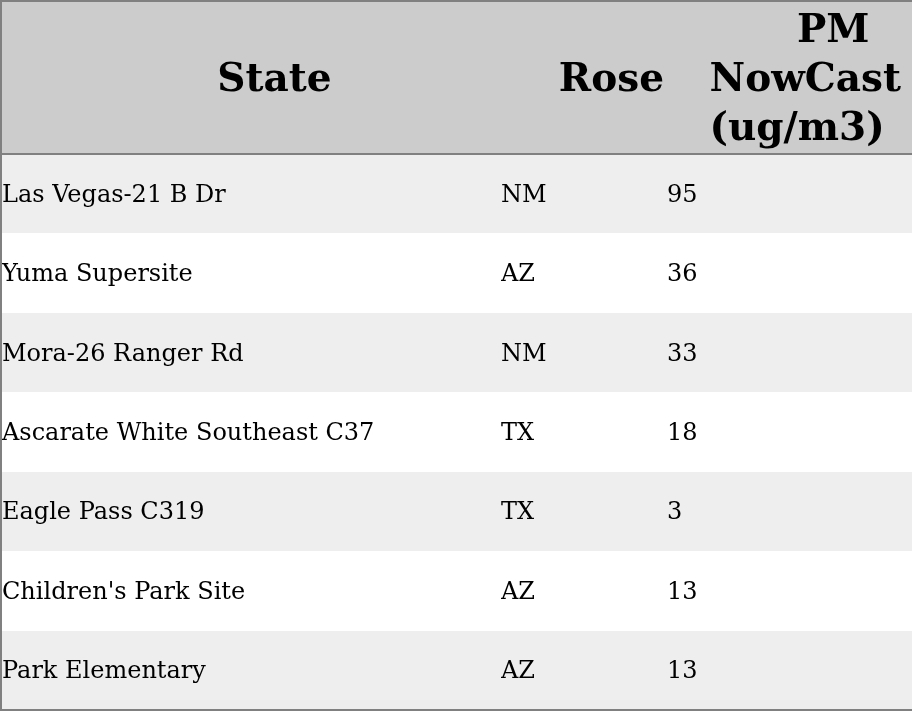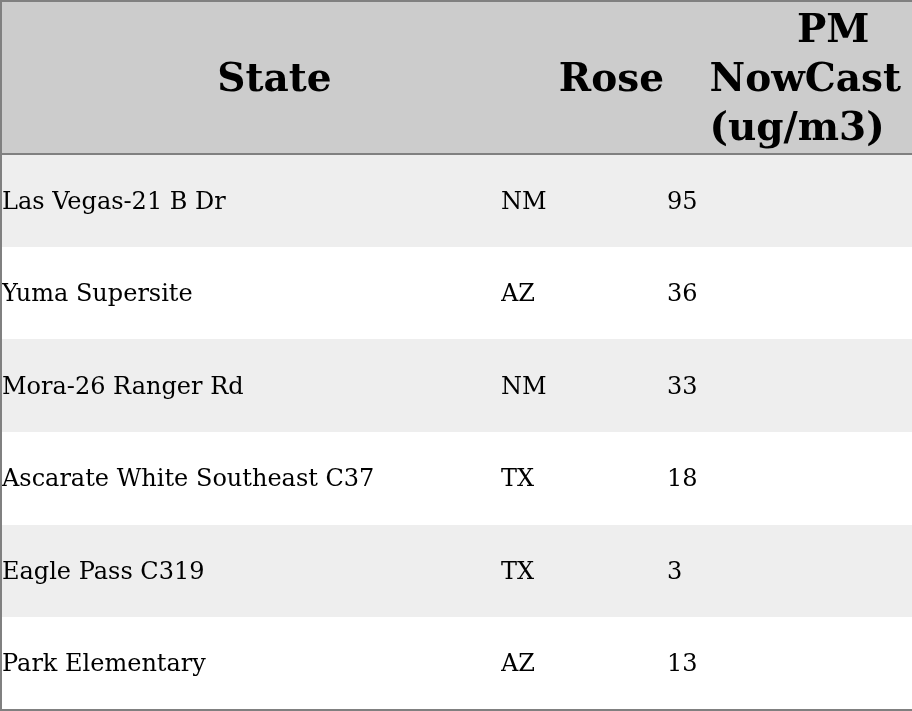--- a/index.html
+++ b/index.html
@@ -92,18 +92,23 @@
       <td>Ascarate White Southeast C37</td>
       <td>TX</td>
       <td>18</td>
     </tr>
     <tr>
       <td>Eagle Pass C319</td>
       <td>TX</td>
       <td>3</td>
     </tr>
     <tr>
+      <td>Children's Park Site</td>
+      <td>AZ</td>
+      <td>13</td>
+    </tr>
+    <tr>
       <td>Park Elementary</td>
       <td>AZ</td>
       <td>13</td>
     </tr>
   </tbody>
 </table>
 
 </body></html>

